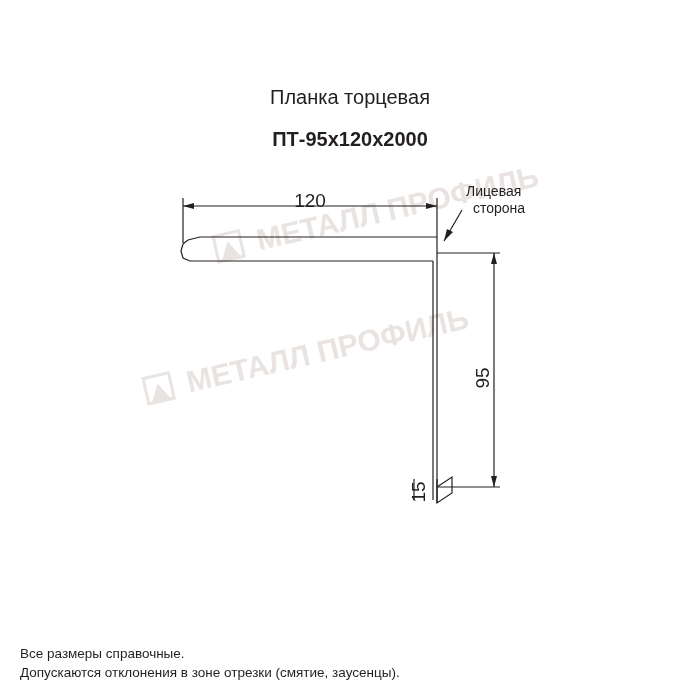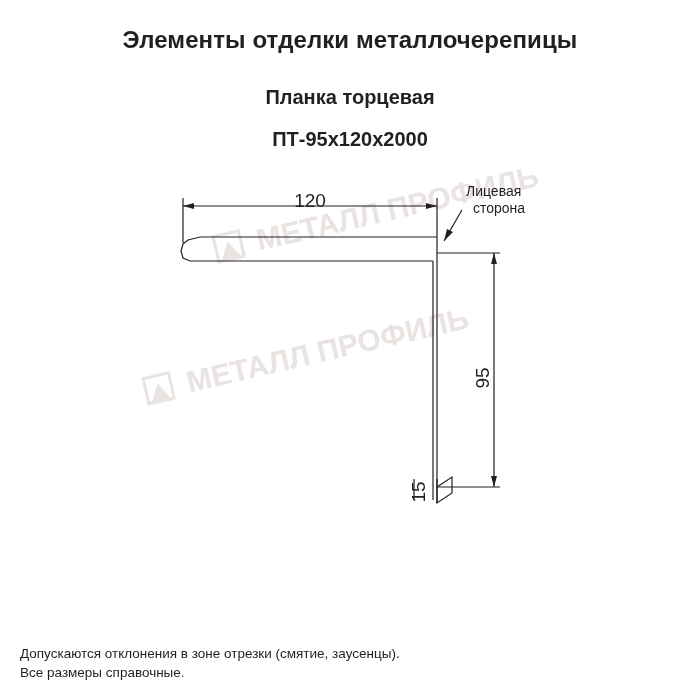--- a/index.html
+++ b/index.html
@@ -31,21 +31,21 @@
     font-weight: bold;
     letter-spacing: 0.1px;
   }
   .subtitle {
     position: absolute;
     top: 86px;
     left: 0;
     width: 700px;
     text-align: center;
     font-size: 20px;
-    font-weight: bold;
+    font-weight: normal;
   }
   .code {
     position: absolute;
     top: 128px;
     left: 0;
     width: 700px;
     text-align: center;
     font-size: 20px;
     font-weight: bold;
   }
@@ -84,21 +84,20 @@
     font-family: "Liberation Sans", sans-serif;
     font-size: 14px;
     fill: #231f20;
   }
 </style>
 </head>
 <body>
 
 <div class="page">
 
-  <div class="title">Элементы отделки металлочерепицы</div>
   <div class="subtitle">Планка торцевая</div>
   <div class="code">ПТ-95x120x2000</div>
 
   <svg class="watermark" viewBox="0 0 700 700">
     <g fill="#e9e4e1" font-family="Liberation Sans, sans-serif" font-size="30" font-weight="bold">
       <g transform="translate(218,258) rotate(-13)">
         <rect x="0" y="-22" width="26" height="26" fill="none" stroke="#e9e4e1" stroke-width="3"></rect>
         <path d="M3 4 L13 -14 L23 4 Z" fill="#e9e4e1"></path>
         <text x="42" y="2">МЕТАЛЛ ПРОФИЛЬ</text>
       </g>
@@ -146,17 +145,17 @@
 
     <text class="dim-label" x="310" y="207" text-anchor="middle">120</text>
     <text class="dim-label" x="489" y="378" text-anchor="middle" transform="rotate(-90 489 378)">95</text>
     <text class="dim-label" x="425" y="492" text-anchor="middle" transform="rotate(-90 425 492)">15</text>
 
     <text class="leader-label" x="466" y="196">Лицевая</text>
     <text class="leader-label" x="473" y="213">сторона</text>
   </svg>
 
   <div class="footnotes">
+    <div>Все размеры справочные.</div>
     <div>Допускаются отклонения в зоне отрезки (смятие, заусенцы).</div>
-    <div>Все размеры справочные.</div>
   </div>
 
 </div>
 
 </body></html>

